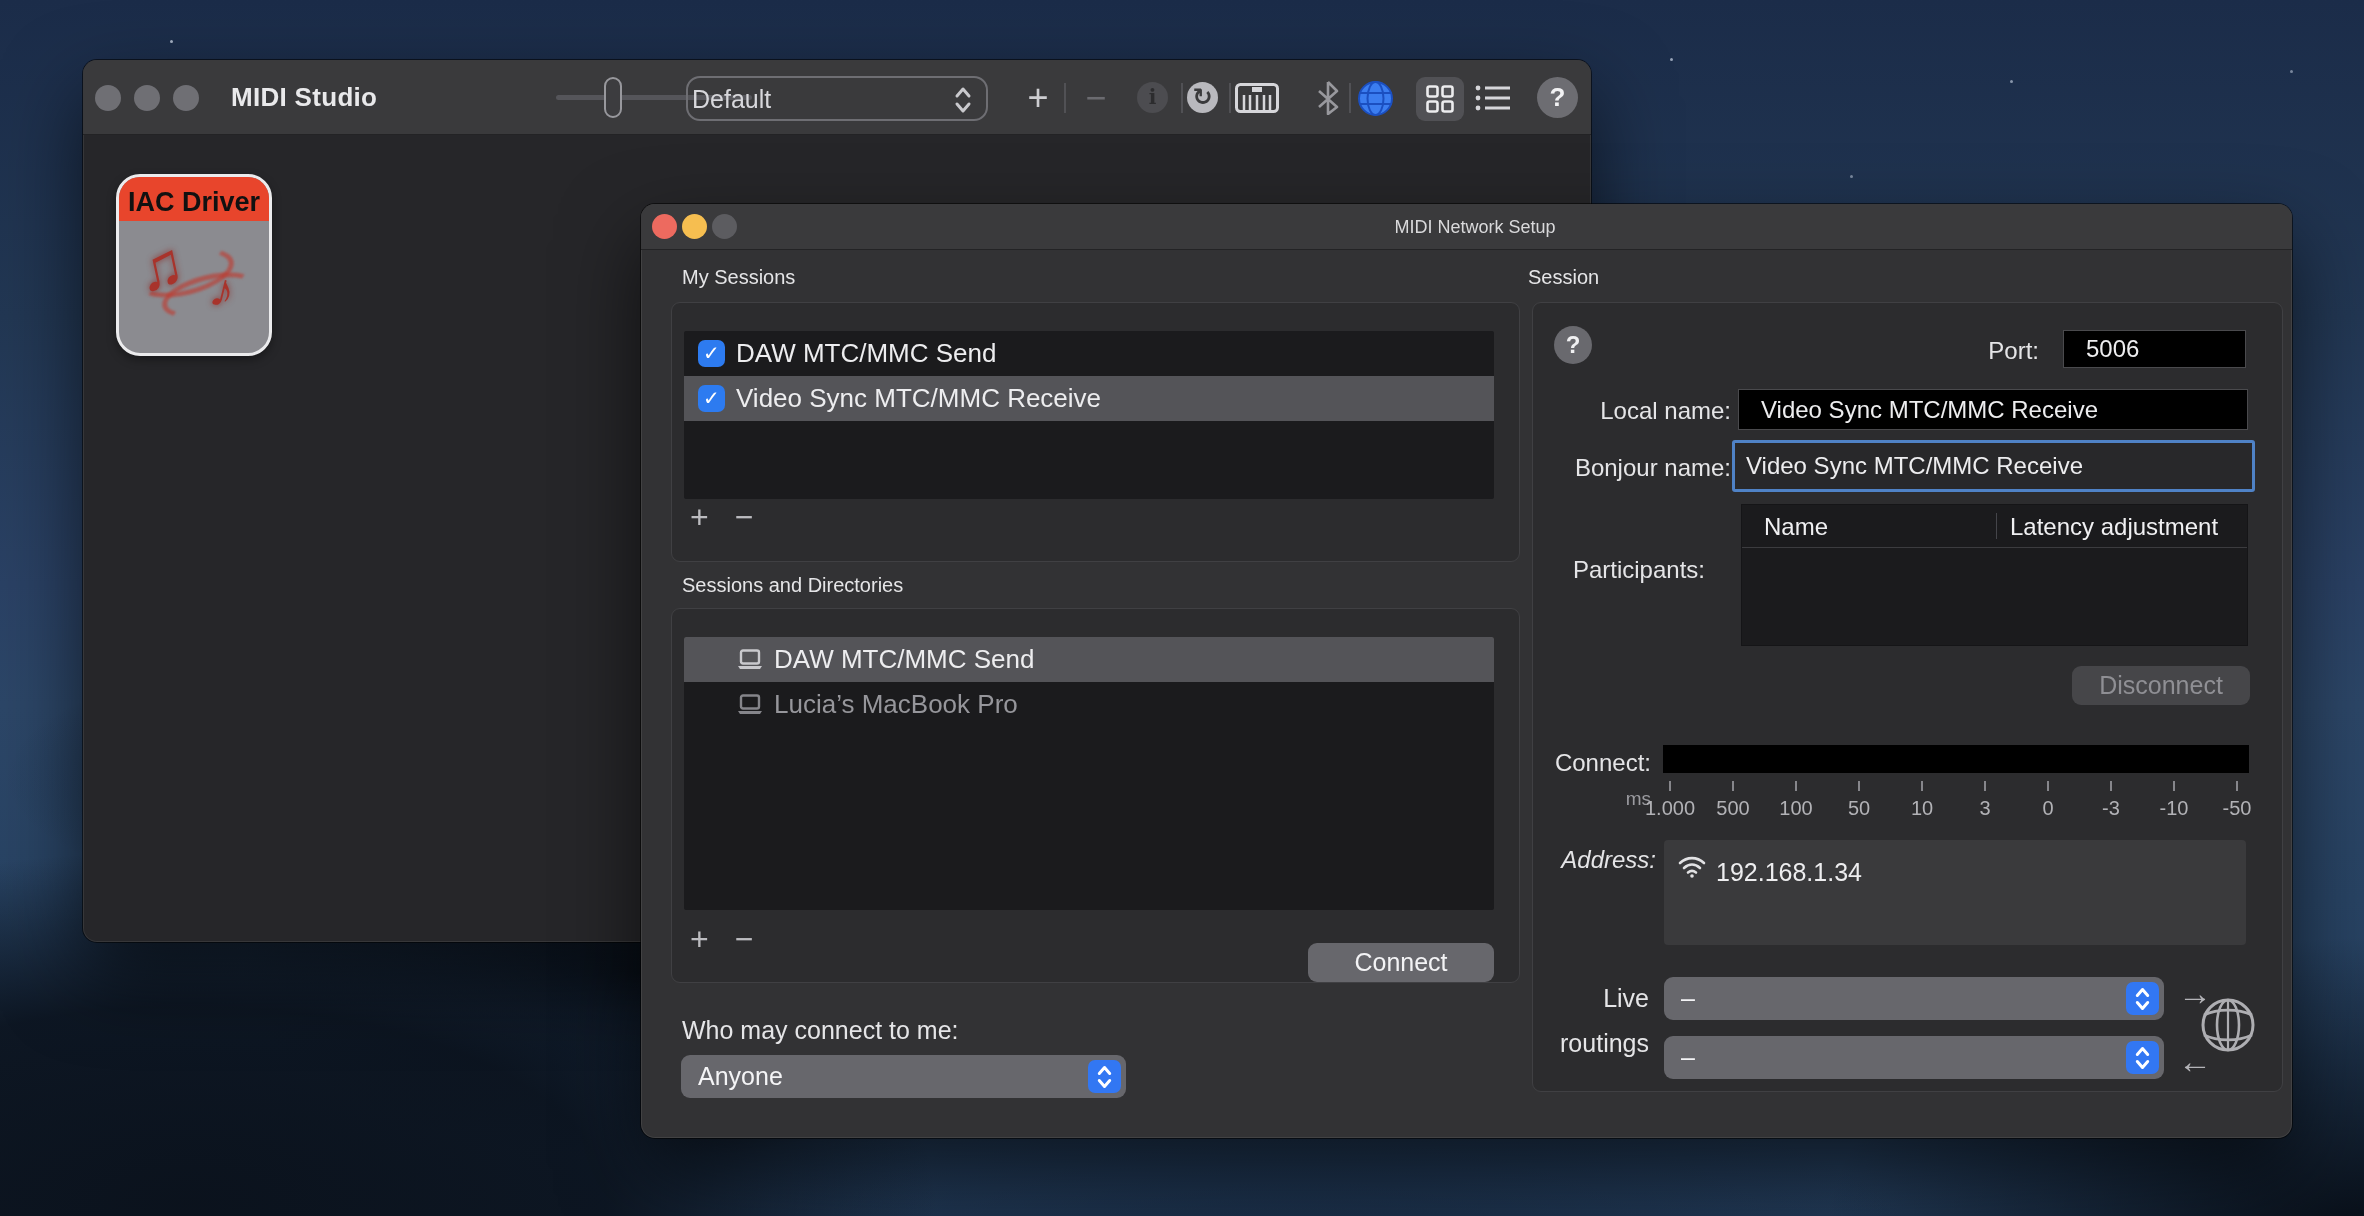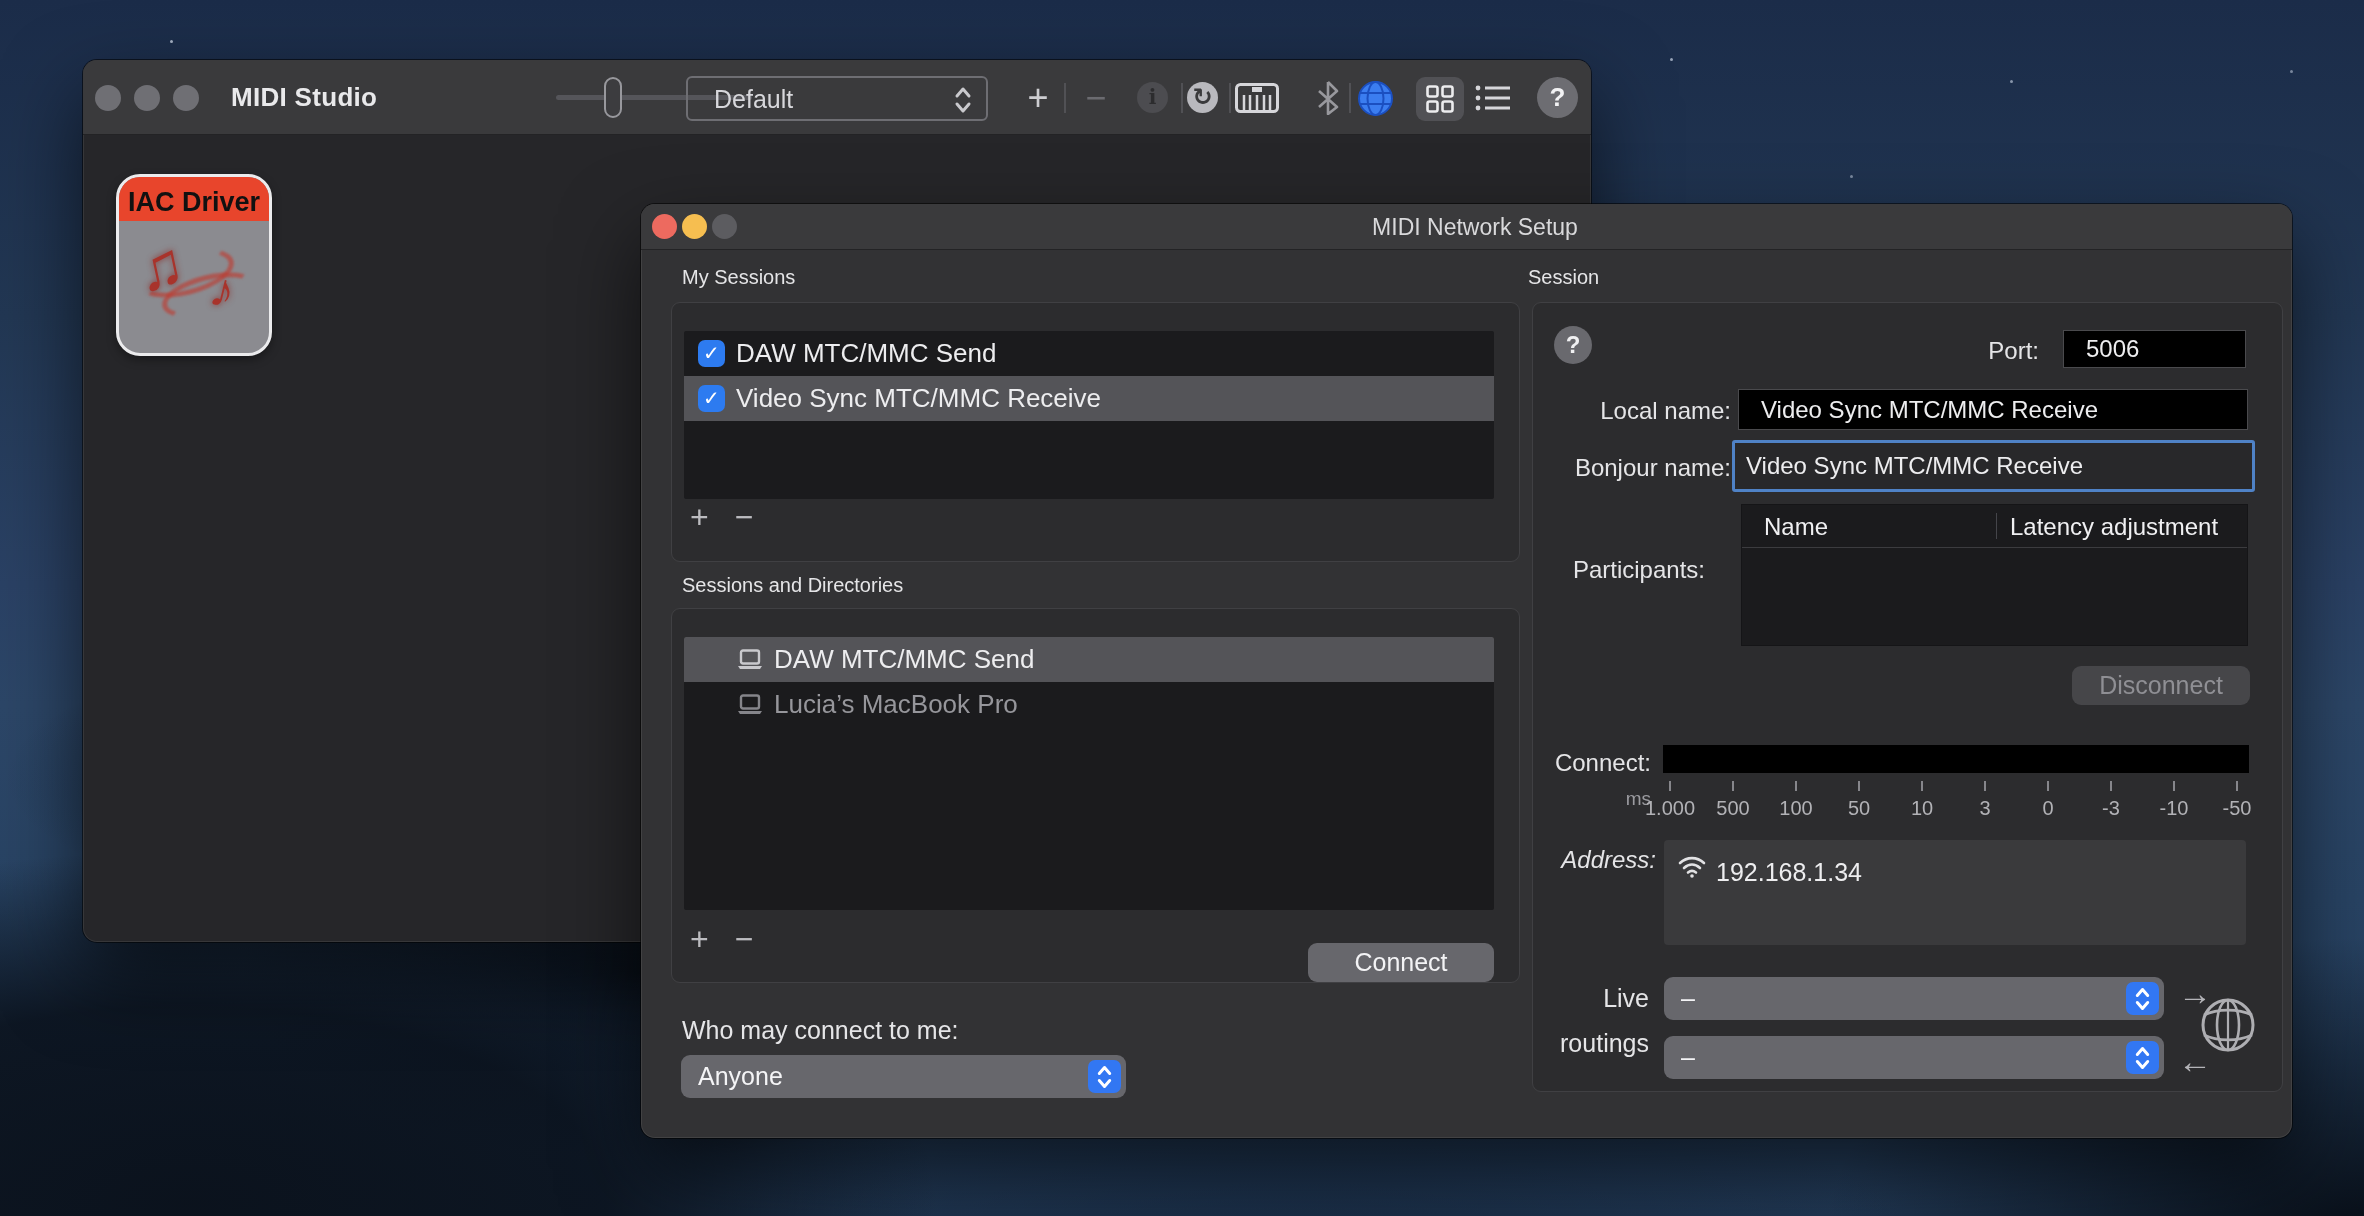--- a/index.html
+++ b/index.html
@@ -51,43 +51,43 @@
   .studio { left: 83px; top: 60px; width: 1508px; height: 882px; background: #262629; }
   .studio .titlebar { height: 75px; }
   .studio-title {
     position: absolute; left: 148px; top: 0; height: 75px; line-height: 75px;
     font-size: 26px; font-weight: bold; color: #e9e9eb; letter-spacing: .3px;
   }
   .zoom-track { position: absolute; left: 473px; top: 35px; width: 196px; height: 5px; background: #55555a; border-radius: 3px; }
   .zoom-handle { position: absolute; left: 521px; top: 17px; width: 18px; height: 41px; background: #3c3c3f; border: 2px solid #98989d; border-radius: 10px; }
   .preset-popup {
     position: absolute; left: 603px; top: 16px; width: 302px; height: 45px;
-    border: 2px solid #6e6e73; border-radius: 6px; color: #d7d7db; font-size: 25px;
-    line-height: 42px; padding-left: 26px;
+    border: 2px solid #6e6e73; border-radius: 14px; color: #d7d7db; font-size: 25px;
+    line-height: 42px; padding-left: 4px;
   }
   .chevrons { position: absolute; right: 14px; top: 7px; width: 18px; height: 30px; }
   .tb-glyph { position: absolute; top: 0; height: 75px; line-height: 75px; text-align: center; }
   .circle-btn { position: absolute; border-radius: 50%; text-align: center; }
   .grid-btn { position: absolute; left: 1333px; top: 17px; width: 48px; height: 44px; background: #515155; border-radius: 9px; }
 
   .iac {
     position: absolute; left: 33px; top: 114px; width: 156px; height: 182px;
     border: 3px solid #ebebed; border-radius: 24px; background: #8b8b90; overflow: hidden;
     box-shadow: 0 4px 10px rgba(0,0,0,.35);
   }
   .iac-band { height: 44px; background: #e8452c; color: #111; font-size: 27px; font-weight: bold; text-align: center; line-height: 50px; }
   .iac-note { position: absolute; color: #a8332b; text-shadow: 0 0 6px rgba(140,30,25,.8); }
   .iac-swirl { position: absolute; border: 5px solid rgba(190,60,50,.65); border-radius: 50%; border-top-color: transparent; border-left-color: transparent; filter: blur(1px); }
 
   
   .setup { left: 641px; top: 204px; width: 1651px; height: 934px; background: #323234; }
   .setup .titlebar { height: 46px; }
   .setup-title {
     position: absolute; left: 0; right: 15px; top: 0; height: 46px; line-height: 46px;
-    text-align: center; color: #d9d9db; font-size: 23px; margin-left: 32px;
+    text-align: center; color: #d9d9db; font-size: 18px; margin-left: 32px;
   }
   .section-label { position: absolute; color: #e5e5e7; font-size: 20px; }
   .groupbox { position: absolute; background: #2c2c2e; border: 1px solid #404043; border-radius: 9px; }
   .list { position: absolute; background: #1b1b1d; border-radius: 2px; overflow: hidden; }
   .row { position: relative; height: 45px; line-height: 45px; color: #ededef; font-size: 26px; }
   .row.selected { background: #545458; }
   .checkbox {
     position: absolute; left: 14px; top: 9px; width: 27px; height: 27px;
     background: #2d7bf0; border-radius: 7px; color: #fff; font-size: 20px; font-weight: bold;
     text-align: center; line-height: 27px;

